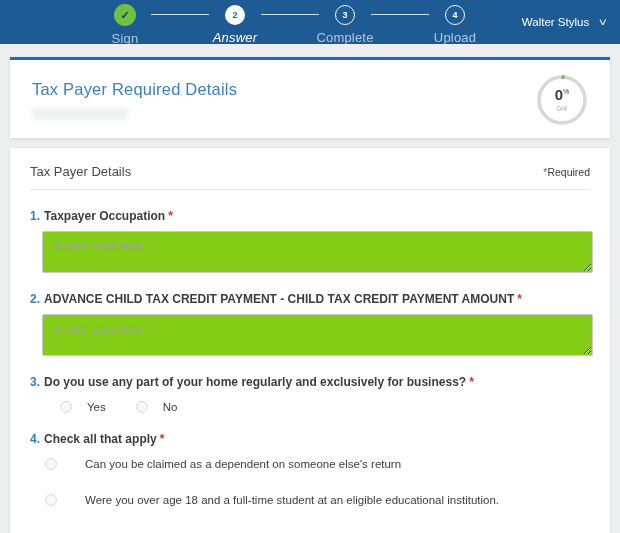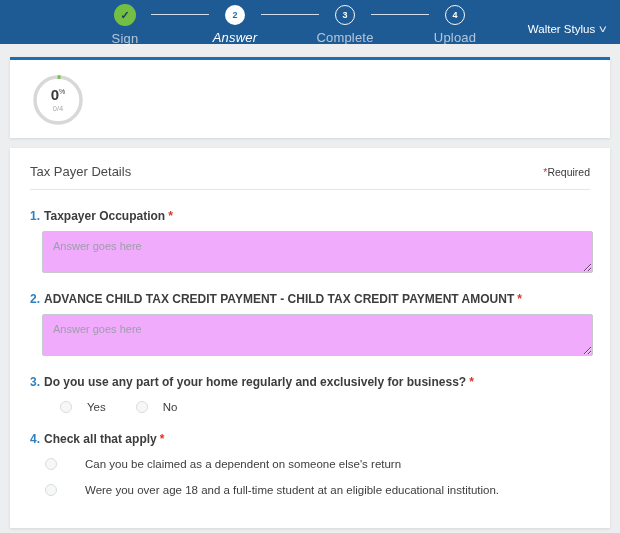--- a/index.html
+++ b/index.html
@@ -24,22 +24,22 @@
     display:flex; align-items:center; justify-content:center;
     font-size:9px; font-weight:bold; margin-top:7px;
   }
   .step.done .circle { width:22px; height:22px; margin-top:6px; background:#72bf44; color:#1d3f5e; font-size:11px; }
   .step.active .circle { background:#ffffff; color:#1d6fb5; }
   .step.pending .circle { background:transparent; border:1.5px solid rgba(255,255,255,.95); color:#ffffff; }
   .step .slabel { font-size:13px; color:rgba(255,255,255,.65); margin-top:5px; letter-spacing:.2px; }
   .step.active .slabel { color:#ffffff;font-style:italic; }
   .connector { width:58px; height:0; border-top:1.5px solid rgba(255,255,255,.8); margin-top:16px; }
   .user-menu {
-    position:absolute; right:14px; top:7px; height:44px;
-    display:flex; align-items:center; gap:5px;
+    position:absolute; right:14px; top:0; height:44px;
+    display:flex; align-items:center; gap:11px;
     color:#ffffff; font-size:11.5px; cursor:pointer;
   }
   .user-menu .caret { font-size:10px; color:rgba(255,255,255,.9); transform:scaleX(1.4); }
 
   
   .card {
     background:#ffffff; margin:0 10px;
     box-shadow:0 1px 3px rgba(0,0,0,.10);
   }
   .header-card {
@@ -70,33 +70,33 @@
   .section-divider { border-bottom:1px solid #e4e6e7; margin-top:10px; }
 
   .question { margin-top:19px; }
   .q-label { font-size:12px; font-weight:600; color:#3d3d3d; }
   .q-num { color:#2e7fc0; margin-right:4px; }
   .q-label .ast { margin-left:3px; font-weight:600; }
   .answer-area {
     display:block; margin:8px 0 0 12px; width:551px; height:42px;
     border:1px solid #c6cacd; border-radius:2px; padding:8px 10px;
     font-family:"Liberation Sans", sans-serif; font-size:11px; color:#444;
-    resize:both; background:#f0abfc;
+    resize:both; background:#84cc16;
   }
   .answer-area::placeholder { color:#9aa0a5; }
 
   .radio-row { display:flex; gap:30px; margin:12px 0 0 30px; }
   .choice { display:flex; align-items:center; gap:15px; cursor:pointer; }
   .round-input {
     width:12px; height:12px; border-radius:50%;
     border:1px solid #d9dcde; background:#f6f7f7; flex:0 0 auto;
   }
   .choice-label { font-size:11.5px; color:#3d3d3d; }
 
-  .check-list { margin:12px 0 0 15px; display:flex; flex-direction:column; gap:14px; }
+  .check-list { margin:12px 0 0 15px; display:flex; flex-direction:column; gap:24px; }
   .check-list .choice { gap:28px; }
 
   
   .footer {
     background:#ffffff; margin-top:10px; height:42px;
     display:flex; align-items:center; justify-content:flex-end;
     gap:16px; padding:0 12px;
     border-bottom:1px solid #e2e4e5;
   }
 </style>
@@ -135,20 +135,24 @@
       </div>
     </div>
 
     <div class="user-menu">
       <span>Walter Stylus</span>
       <span class="caret">˅</span>
     </div>
   </div>
 
   <div class="card header-card">
+    <div>
+      <div class="page-title">Tax Payer Required Details</div>
+      <div class="redacted-subtitle"></div>
+    </div>
 
     <div class="progress-wrap">
       <svg width="52" height="52" viewBox="0 0 52 52">
         <circle cx="26" cy="26" r="23" fill="none" stroke="#d8d8d8" stroke-width="3.5"></circle>
         <circle cx="26" cy="26" r="23" fill="none" stroke="#72bf44" stroke-width="3.5" stroke-dasharray="3 141.5" transform="rotate(-91 26 26)"></circle>
       </svg>
       <div class="progress-text">
         <div class="progress-pct">
           <span>0</span><sup>%</sup>
         </div>

